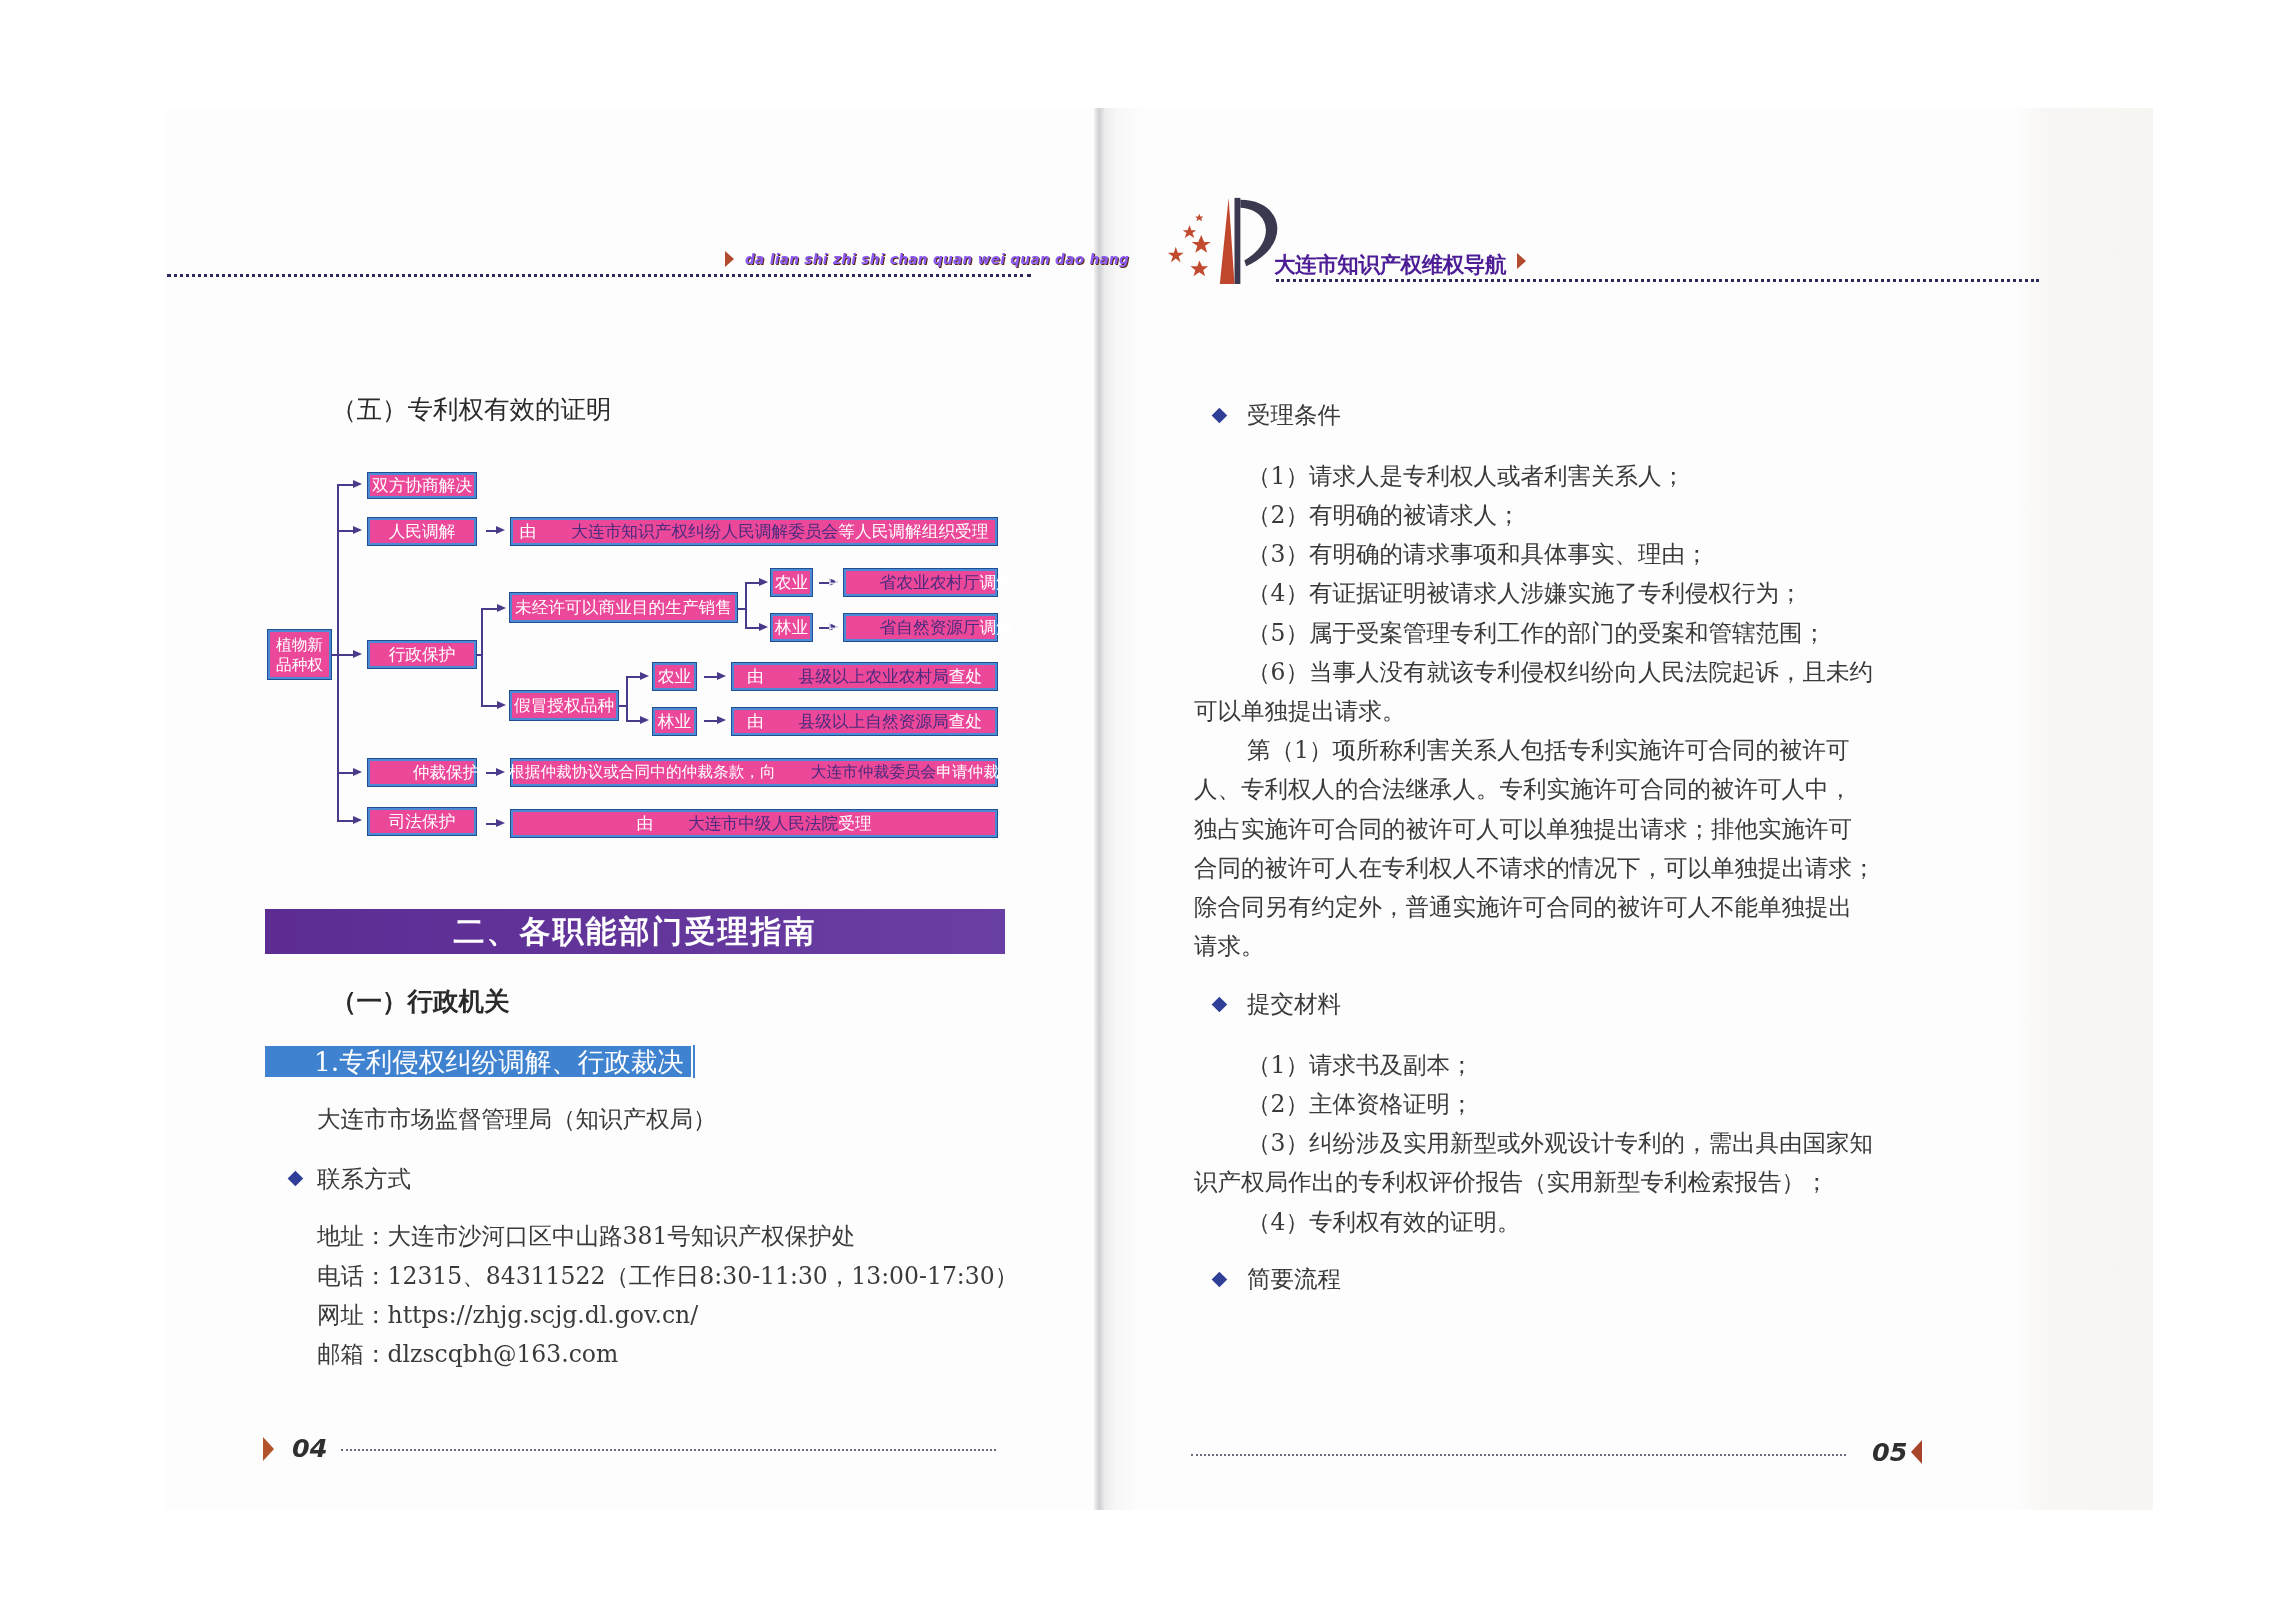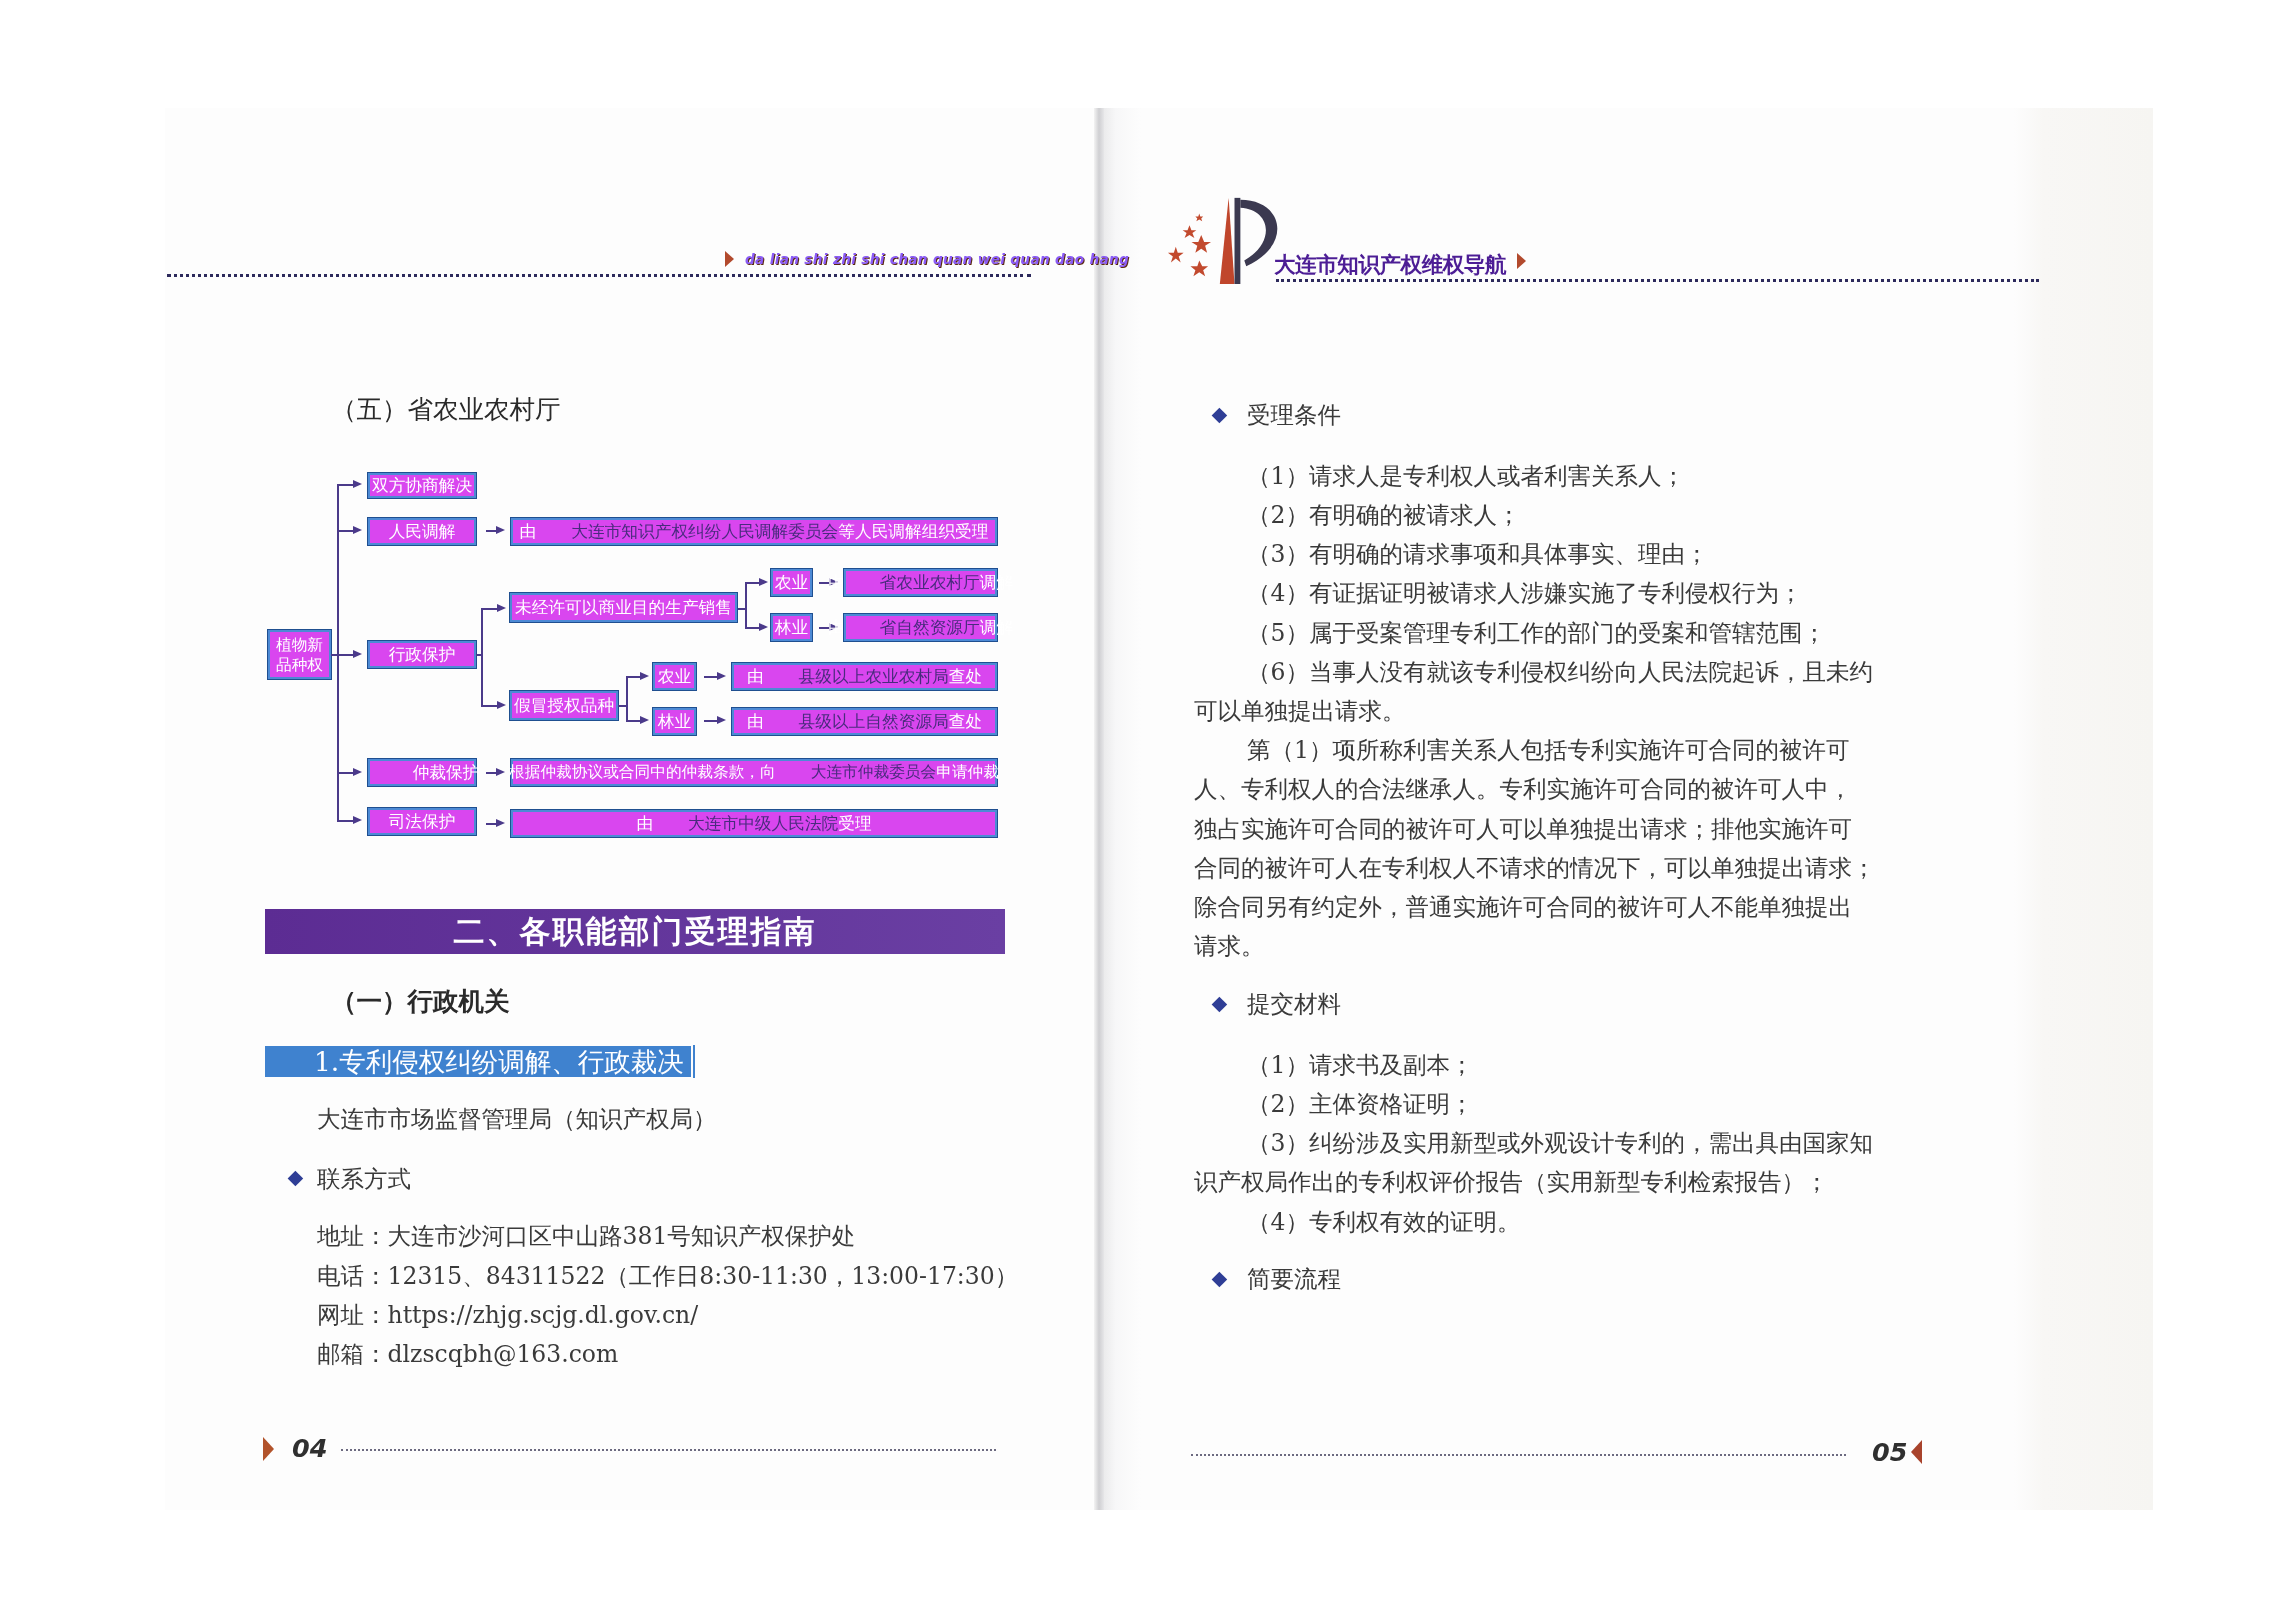--- a/index.html
+++ b/index.html
@@ -12,42 +12,42 @@
   .dots{height:0;border-top:3.9px dotted #2d2a5c;}
   .dots-thin{height:0;border-top:2px dotted #6c6a80;}
   .pinyin{font-family:"DejaVu Sans","Liberation Sans",sans-serif;font-weight:bold;font-style:italic;
           font-size:13.7px;color:#8b5cf6;letter-spacing:0.3px;text-shadow:1px 1px 0 #5a2a10;}
   .tri-right{width:0;height:0;border-top:8.8px solid transparent;border-bottom:8.8px solid transparent;border-left:9.8px solid #b24a2d;}
   .tri-left{width:0;height:0;border-top:12.7px solid transparent;border-bottom:12.7px solid transparent;border-right:11.8px solid #a8432c;}
   .tri-right-lg{width:0;height:0;border-top:12.7px solid transparent;border-bottom:12.7px solid transparent;border-left:11.8px solid #b2532b;}
   .h-title{font-size:25.5px;color:#2a2a2a;}
   .body-text{font-size:23.5px;line-height:39px;color:#3a3a3a;}
   .diamond{width:10.8px;height:10.8px;background:#2f3e96;transform:rotate(45deg);}
-  .box{background:#d946ef;border:1px solid #1f4f90;box-shadow:inset 0 0 0 2px #4d8ad5;color:#fff;
+  .box{background:#ec4899;border:1px solid #1f4f90;box-shadow:inset 0 0 0 2px #4d8ad5;color:#fff;
        font-size:16.7px;display:flex;align-items:center;justify-content:center;white-space:nowrap;box-sizing:border-box;}
   .box .hl{color:#4a2b7e;font-weight:normal;margin-left:35px;}
   .line{background:#4b3a8a;}
   .arrow{width:0;height:0;border-top:4.9px solid transparent;border-bottom:4.9px solid transparent;border-left:9.8px solid #4b3a8a;}
   .banner{background:linear-gradient(to right,#5c2c93,#6a3fa3);color:#fff;font-size:31px;font-weight:bold;
           display:flex;align-items:center;justify-content:center;letter-spacing:2px;}
   .labelbar{background:#3f82cf;color:#fff;font-size:26.5px;display:flex;align-items:center;padding-left:49px;box-sizing:border-box;}
   .pageno{font-family:"DejaVu Sans","Liberation Sans",sans-serif;font-weight:bold;font-style:italic;font-size:25.5px;color:#2f2f2f;}
 </style>
 </head>
 <body>
 
 <div class="abs page-left"></div>
 <div class="abs page-right"></div>
 <div class="abs spine"></div>
 
 <div class="abs tri-right" style="left:725px;top:251px;"></div>
 <div class="abs pinyin" style="left:745px;top:251px;">da lian shi zhi shi chan quan wei quan dao hang</div>
 <div class="abs dots" style="left:167px;top:274px;width:864px;"></div>
 
-<div class="abs h-title" style="left:331px;top:392px;">（五）省农业农村厅</div>
+<div class="abs h-title" style="left:331px;top:392px;">（五）专利权有效的证明</div>
 
 <div class="abs" style="left:0;top:0;">
 
   <div class="abs box" style="left:267px;top:629px;width:65px;height:51px;flex-direction:column;line-height:19.6px;font-size:15.7px;">
     <span>植物新</span>
     <span>品种权</span>
   </div>
 
   <div class="abs line" style="left:337px;top:484px;width:2px;height:337px;"></div>
   <div class="abs line" style="left:331px;top:654px;width:7.8px;height:2px;"></div>

